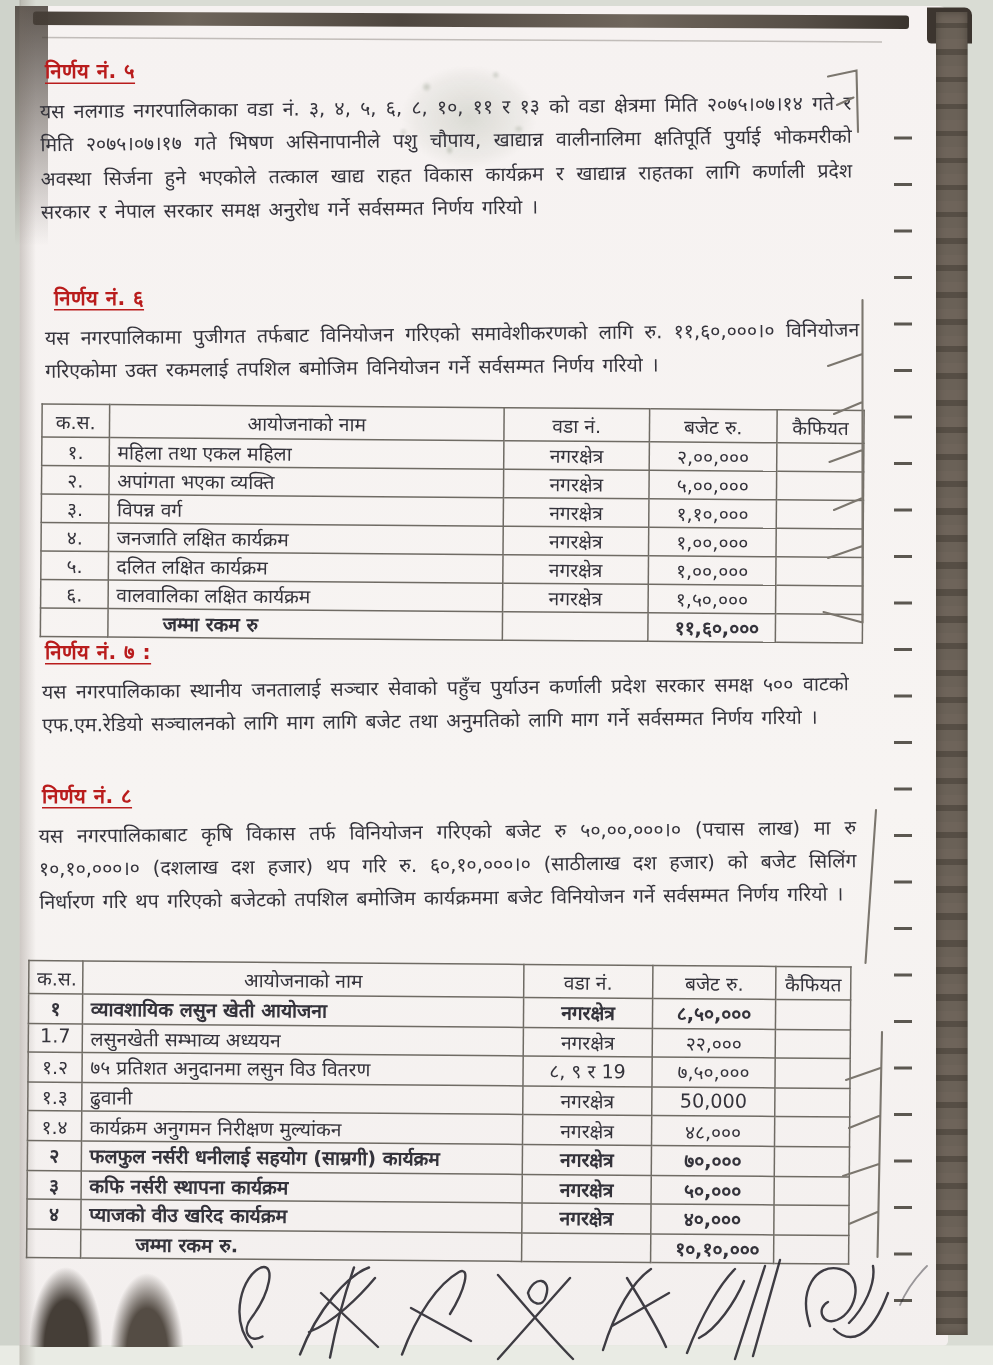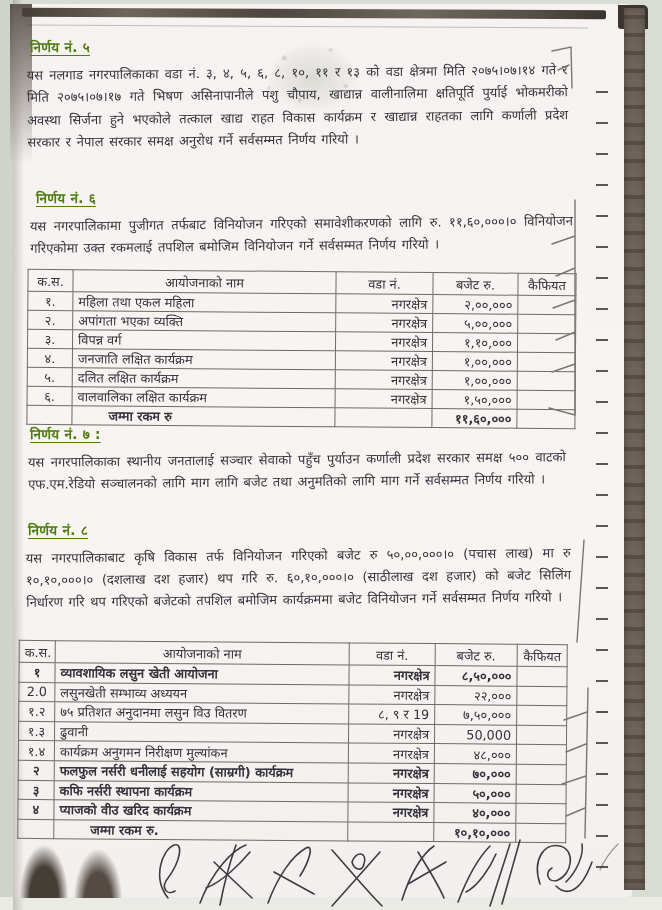--- a/index.html
+++ b/index.html
@@ -27,33 +27,33 @@
         background:radial-gradient(34px 74px at 32px 60px,#453e37 0 42%,rgba(69,62,55,0) 72%),
                    radial-gradient(34px 74px at 86px 64px,#544c44 0 40%,rgba(84,76,68,0) 72%);}
   .stamp{position:absolute;left:246px;top:28px;width:128px;height:100px;filter:blur(.6px);
         background:radial-gradient(58px 44px at 52% 50%,rgba(112,126,100,.20),rgba(112,126,100,.06) 62%,transparent 78%),
                    radial-gradient(5px 5px at 30% 30%,rgba(95,110,85,.30),transparent 70%),
                    radial-gradient(4px 4px at 66% 22%,rgba(95,110,85,.28),transparent 70%),
                    radial-gradient(5px 4px at 78% 58%,rgba(95,110,85,.26),transparent 70%),
                    radial-gradient(4px 5px at 42% 72%,rgba(95,110,85,.30),transparent 70%),
                    radial-gradient(4px 4px at 18% 60%,rgba(95,110,85,.22),transparent 70%);}
   .content{position:absolute;left:0;top:0;width:662px;height:910px;}
-  .heading{position:absolute;font-size:13.5px;font-weight:bold;color:#4d7c0f;
+  .heading{position:absolute;font-size:13.5px;font-weight:bold;color:#b91c1c;
         text-decoration:underline;text-underline-offset:3px;letter-spacing:.3px;}
   .para{position:absolute;font-size:13px;line-height:22.4px;color:#35343c;
         text-align:justify;word-spacing:1.5px;transform:rotate(-0.6deg);}
   .doc-table{position:absolute;border-collapse:collapse;font-size:12.8px;color:#34333b;
         transform:rotate(0.45deg);table-layout:fixed;}
   .doc-table th,.doc-table td{border:1px solid #6f6b64;padding:0 5px;font-weight:400;
         overflow:hidden;white-space:nowrap;}
   .doc-table th{text-align:center;height:21px;}
   #table1 tbody tr{height:18.5px;}
   #table2 tbody tr{height:19.6px;}
   .doc-table td.c0{text-align:center;}
-  .doc-table td.c2,.doc-table td.c3{text-align:right;}
+  .doc-table td.c2,.doc-table td.c3{text-align:center;}
   .doc-table tr.bold-row td{font-weight:700;}
   .doc-table tr.total-row td.c1{padding-left:36px;font-weight:700;}
   .doc-table tr.total-row td.c3{font-weight:700;padding-left:12px;}
   svg.marks,svg.sigs{position:absolute;left:0;top:0;pointer-events:none;}
 </style>
 </head>
 <body>
 
 <div class="scan">
   <div class="outer-left"></div>
@@ -171,21 +171,21 @@
         </thead>
         <tbody>
           <tr class="bold-row">
             <td class="c0">१</td>
             <td class="c1">व्यावशायिक लसुन खेती आयोजना</td>
             <td class="c2">नगरक्षेत्र</td>
             <td class="c3">८,५०,०००</td>
             <td class="c4"></td>
           </tr>
           <tr>
-            <td class="c0">2.0</td>
+            <td class="c0">1.7</td>
             <td class="c1">लसुनखेती सम्भाव्य अध्ययन</td>
             <td class="c2">नगरक्षेत्र</td>
             <td class="c3">२२,०००</td>
             <td class="c4"></td>
           </tr>
           <tr>
             <td class="c0">१.२</td>
             <td class="c1">७५ प्रतिशत अनुदानमा लसुन विउ वितरण</td>
             <td class="c2">८, ९ र 19</td>
             <td class="c3">७,५०,०००</td>

